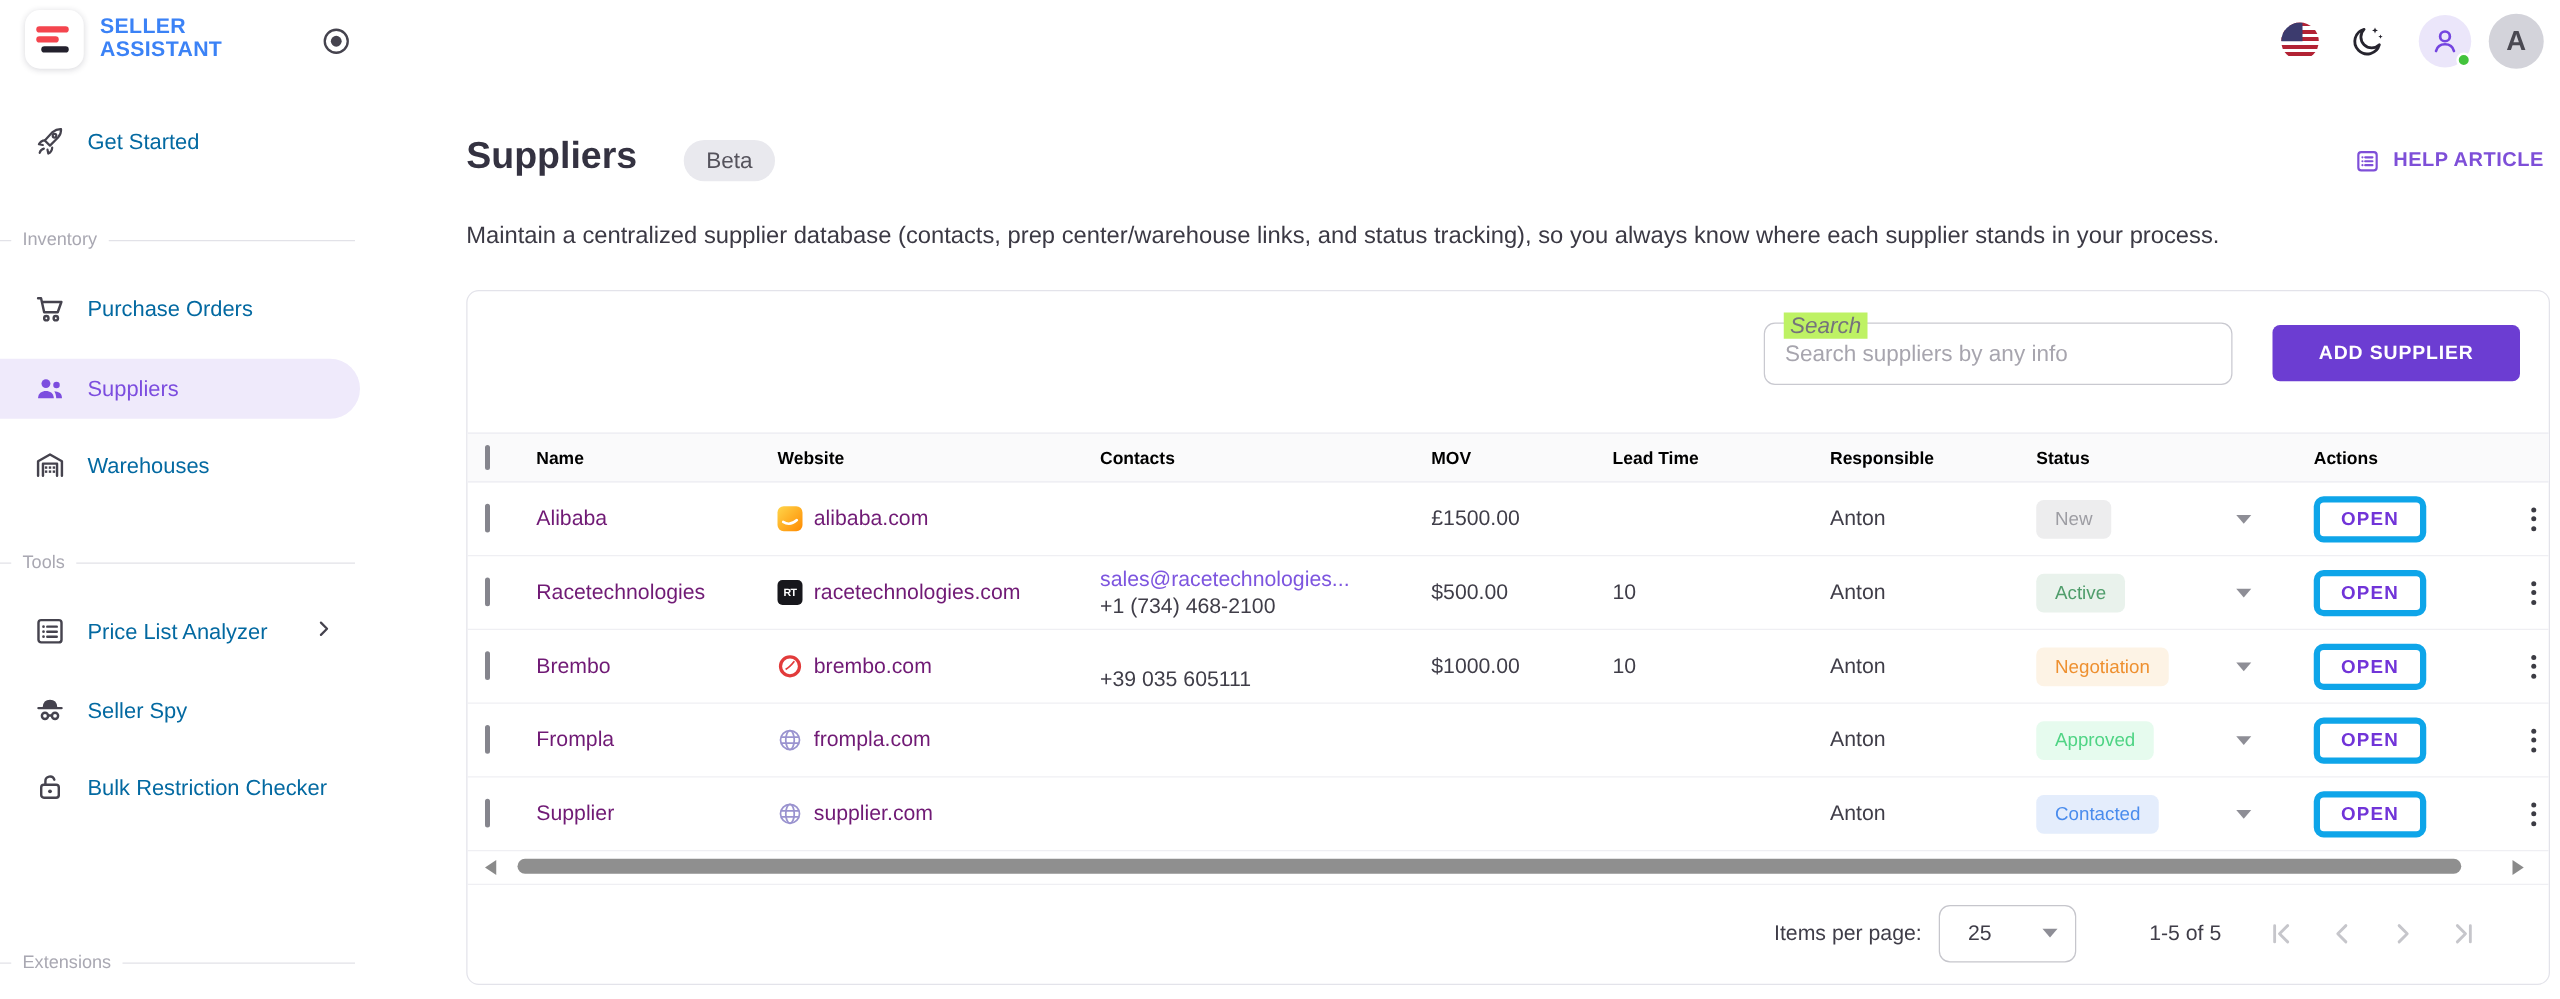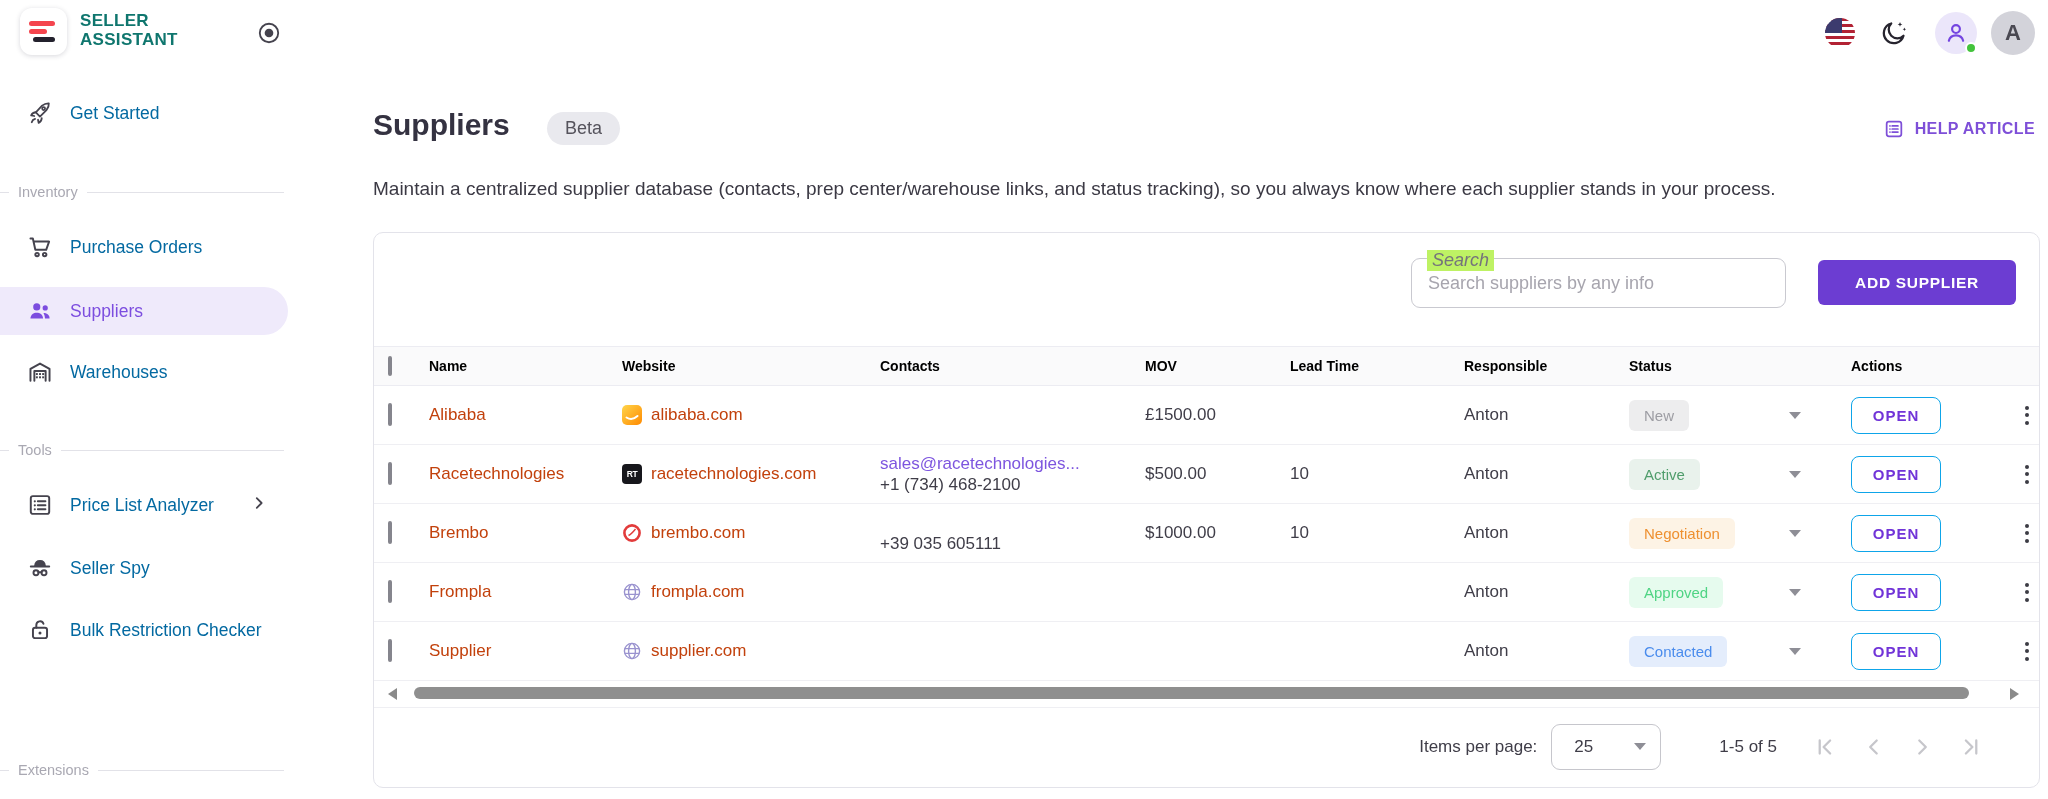--- a/index.html
+++ b/index.html
@@ -10,21 +10,21 @@
   }
   
   .sidebar { position:absolute; left:0; top:0; width:292px; height:100%; background:#fff; }
   .logo-tile { position:absolute; left:20px; top:8px; width:47px; height:47px; background:#fff;
     border-radius:12px; box-shadow:0 1px 5px rgba(40,40,60,.18); }
   .logo-tile i { position:absolute; display:block; height:5px; border-radius:2.5px; }
   .logo-b1 { left:9px;  top:13px; width:26px; background:#f4454e; }
   .logo-b2 { left:9px;  top:21px; width:18px; background:#f4454e; }
   .logo-b3 { left:13px; top:29px; width:22px; background:#23212d; }
   .brand { position:absolute; left:80px; top:11px; font-size:17px; font-weight:800;
-    color:#0f766e; letter-spacing:.3px; line-height:19px; }
+    color:#3b82f6; letter-spacing:.3px; line-height:19px; }
   .collapse-ic { position:absolute; left:256px; top:20px; width:26px; height:26px; }
   .side-item { position:absolute; left:0; width:292px; height:48px; display:flex; align-items:center;
     gap:17px; padding-left:27px; font-size:17.5px; color:#0369a1; cursor:pointer; }
   .side-item .ic { width:26px; height:26px; flex:0 0 26px; display:flex; align-items:center; justify-content:center; }
   .side-item.active { background:#efeafb; border-radius:0 28px 28px 0; width:288px; color:#7c4ddf; }
   .side-sec { position:absolute; left:0; width:284px; height:20px; display:flex; align-items:center;
     gap:9px; font-size:14.5px; color:#a9a8b2; }
   .side-sec::before { content:""; width:9px; height:1px; background:#e2e2e8; }
   .side-sec::after  { content:""; flex:1; height:1px; background:#e2e2e8; }
   .chev-right { margin-left:auto; margin-right:24px; }
@@ -62,35 +62,35 @@
     color:#fff; border:none; border-radius:6px; font-size:15.5px; font-weight:700; letter-spacing:.7px;
     font-family:"Liberation Sans", sans-serif; cursor:pointer;margin-left:44px; }
   
   .tbl-head, .tbl-row { display:grid;
     grid-template-columns:55px 193px 258px 265px 145px 174px 165px 222px 160px 1fr;
     align-items:center; }
   .tbl-head { height:40px; background:#fafafb; border-top:1px solid #ececf2; border-bottom:1px solid #ececf2;
     font-size:14px; font-weight:700; color:#000000; }
   .tbl-row { height:59px; border-bottom:1px solid #efeff3; font-size:17px; }
   .cb { width:19px; height:19px; border:2px solid #85858d; border-radius:3px; margin-left:14px; cursor:pointer; background:#fff; }
-  .link { color:#c2410c; cursor:pointer; }
+  .link { color:#701a75; cursor:pointer; }
   .site { display:flex; align-items:center; gap:9px; }
   .contacts { display:flex; flex-direction:column; line-height:21px; justify-content:center; }
   .contacts .mail { color:#7d55df; cursor:pointer; }
   .contacts .phone { color:#3f3d48; }
   .badge { display:inline-block; padding:7px 15px; border-radius:6px; font-size:15px; }
   .st-new         { background:#ededee; color:#9d9da3; }
   .st-active      { background:#e9f2ec; color:#4f9d6b; }
   .st-negotiation { background:#fdf3e5; color:#ee9030; }
   .st-approved    { background:#e6fbee; color:#4fd484; }
   .st-contacted   { background:#e4edfc; color:#4a8ced; }
   .status-cell { display:flex; align-items:center; }
   .dd-arrow { margin-left:auto; margin-right:50px; width:0; height:0; cursor:pointer;
     border-left:6px solid transparent; border-right:6px solid transparent; border-top:7px solid #8e8e96; }
-  .open-btn { width:90px; height:37px; border:1px solid #0ea5e9; border-radius:8px; background:#fff;
+  .open-btn { width:90px; height:37px; border:5px solid #0ea5e9; border-radius:8px; background:#fff;
     color:#7134d8; font-size:15px; font-weight:700; letter-spacing:1px;
     font-family:"Liberation Sans", sans-serif; cursor:pointer; }
   .kebab { display:flex; flex-direction:column; gap:3.5px; align-items:center; cursor:pointer; padding-left:4px; }
   .kebab i { width:4px; height:4px; border-radius:50%; background:#3c3c44; }
   .favicon { width:20px; height:20px; flex:0 0 20px; }
   .fav-alibaba { border-radius:5px; background:linear-gradient(135deg,#ffd54a,#ff8a00); position:relative; }
   .fav-alibaba svg { position:absolute; inset:0; }
   .fav-rt { border-radius:4px; background:#17171c; color:#fff; font-size:8.5px; font-weight:700;
     display:flex; align-items:center; justify-content:center; letter-spacing:-.5px; }
   

